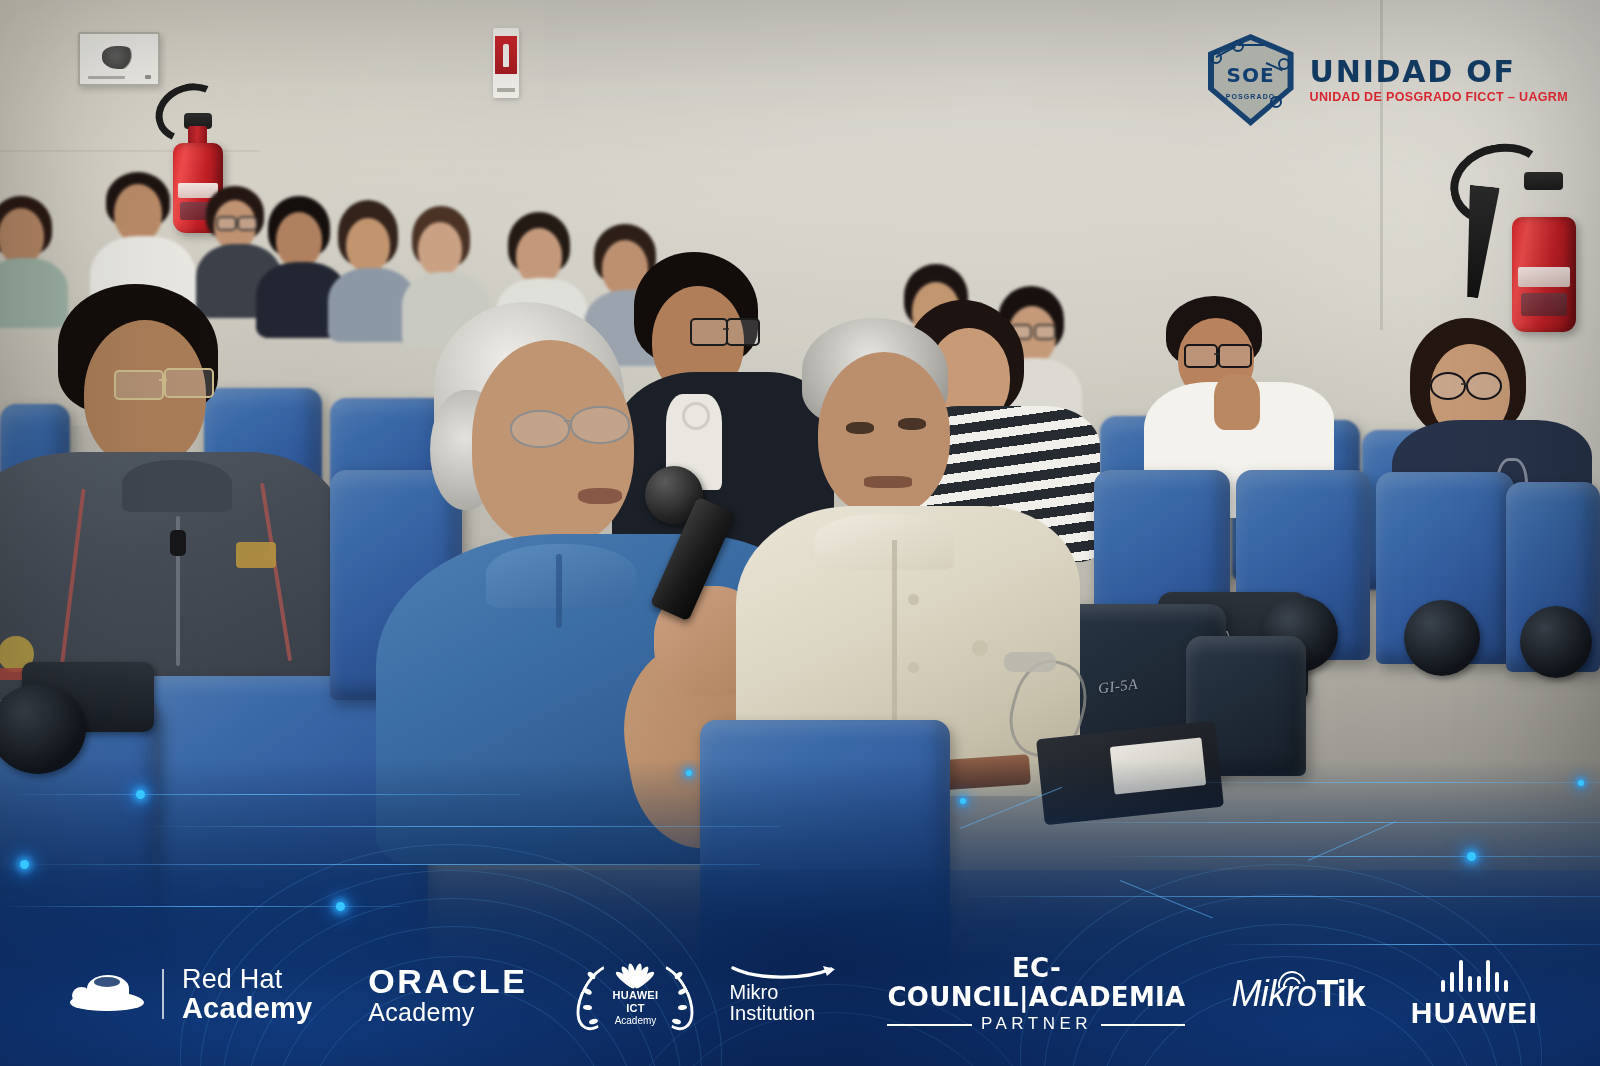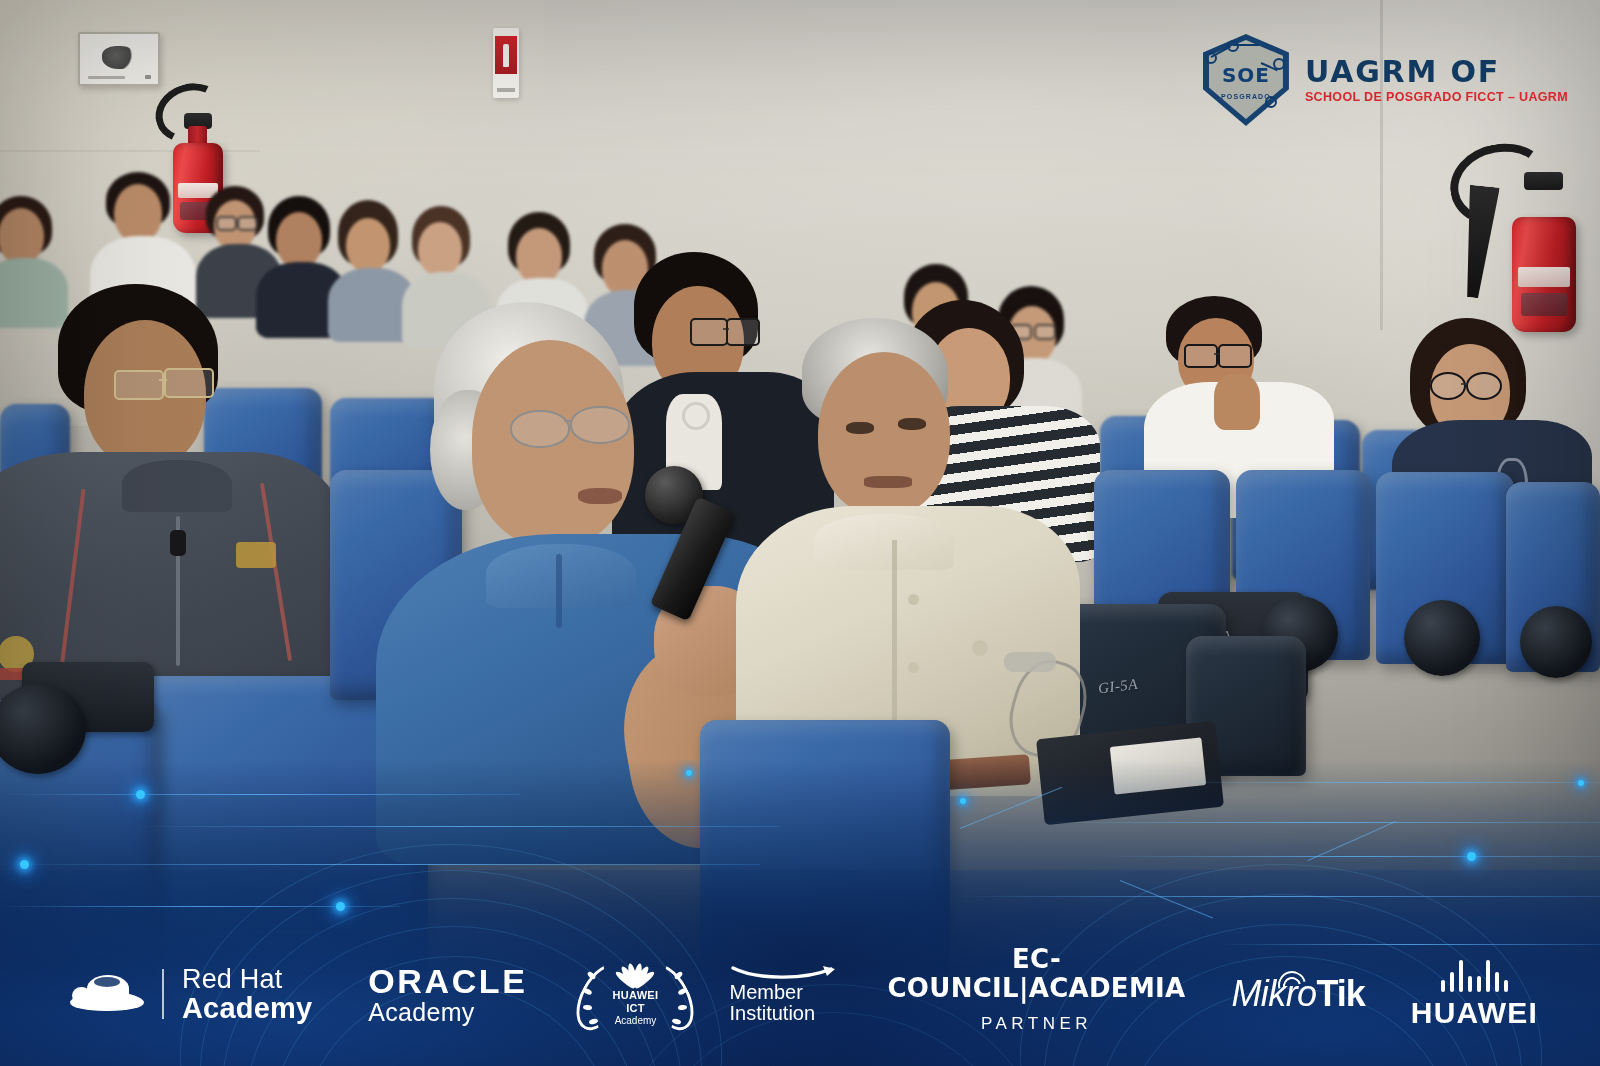--- a/index.html
+++ b/index.html
@@ -151,21 +151,21 @@
 
   .aws-wrap{line-height:1.05;}
   .aws-row{display:flex;align-items:baseline;gap:10px;}
   .aws-a{font-size:37px;font-weight:700;letter-spacing:-1.2px;}
   .aws-ac{font-size:26px;font-weight:400;}
   .aws-smile{position:relative;width:112px;height:13px;margin:1px 0 3px 2px;}
   .aws-mi{font-size:20px;font-weight:400;}
 
   .ec-wrap{text-align:center;line-height:1.1;}
   .ec-l1{font-size:26px;font-weight:700;letter-spacing:.3px;font-family:"DejaVu Sans",sans-serif;}
-  .ec-l2row{display:flex;align-items:center;gap:9px;margin-top:4px;flex-direction:column;}
+  .ec-l2row{display:flex;align-items:center;gap:9px;margin-top:4px;}
   .ec-rule{flex:1;height:2px;background:#fff;}
   .ec-l2{font-size:17px;font-weight:400;letter-spacing:4.5px;}
 
   .mt-wrap{position:relative;font-size:36px;letter-spacing:-.6px;display:flex;align-items:center;}
   .mt-i{font-style:italic;font-weight:400;}
   .mt-b{font-weight:700;letter-spacing:-1px;}
   .mt-arc{position:absolute;left:47px;top:-2px;width:24px;height:24px;
     border:2.4px solid #fff;border-radius:50%;border-bottom-color:transparent;border-right-color:transparent;
     transform:rotate(30deg);}
   .mt-arc2{position:absolute;left:52px;top:4px;width:14px;height:14px;
@@ -505,22 +505,22 @@
       <div class="soe-sub">POSGRADO</div>
       <div class="cnode" style="left:2px;top:18px;"></div>
       <div class="cnode" style="left:24px;top:6px;"></div>
       <div class="cnode" style="right:4px;top:24px;"></div>
       <div class="cnode" style="right:12px;bottom:18px;"></div>
       <div class="cline" style="left:8px;top:22px;width:22px;transform:rotate(-28deg);"></div>
       <div class="cline" style="left:30px;top:10px;width:26px;"></div>
       <div class="cline" style="right:10px;top:28px;width:18px;transform:rotate(24deg);"></div>
     </div>
     <div class="soe-txt">
-      <div class="soe-l1">UAGRM OF</div>
-      <div class="soe-l3">SCHOOL DE POSGRADO FICCT – UAGRM</div>
+      <div class="soe-l1">UNIDAD OF</div>
+      <div class="soe-l3">UNIDAD DE POSGRADO FICCT – UAGRM</div>
     </div>
   </div>
 
   <div id="banner">
     <div class="band-fade"></div>
     <div class="band-tint"></div>
     <div class="band-glowL"></div>
     <div class="band-glowR"></div>
 
     <div>
@@ -613,21 +613,21 @@
       </div>
 
       <div class="logo" style="margin-left:38px;">
         <div class="aws-wrap">
           <div class="aws-smile">
             <svg width="112" height="13" viewBox="0 0 112 13">
               <path d="M2 2 C 26 14, 74 14, 100 3" stroke="#fff" stroke-width="3.4" fill="none" stroke-linecap="round"></path>
               <path d="M92 0 L104 3 L96 10 Z" fill="#fff"></path>
             </svg>
           </div>
-          <div class="aws-mi">Member Institution</div>
+          <div class="aws-mi">Mikro Institution</div>
         </div>
       </div>
 
       <div class="logo" style="margin-left:44px;">
         <div class="ec-wrap">
           <div class="ec-l1">EC-COUNCIL|ACADEMIA</div>
           <div class="ec-l2row">
             <div class="ec-rule"></div>
             <div class="ec-l2">PARTNER</div>
             <div class="ec-rule"></div>

